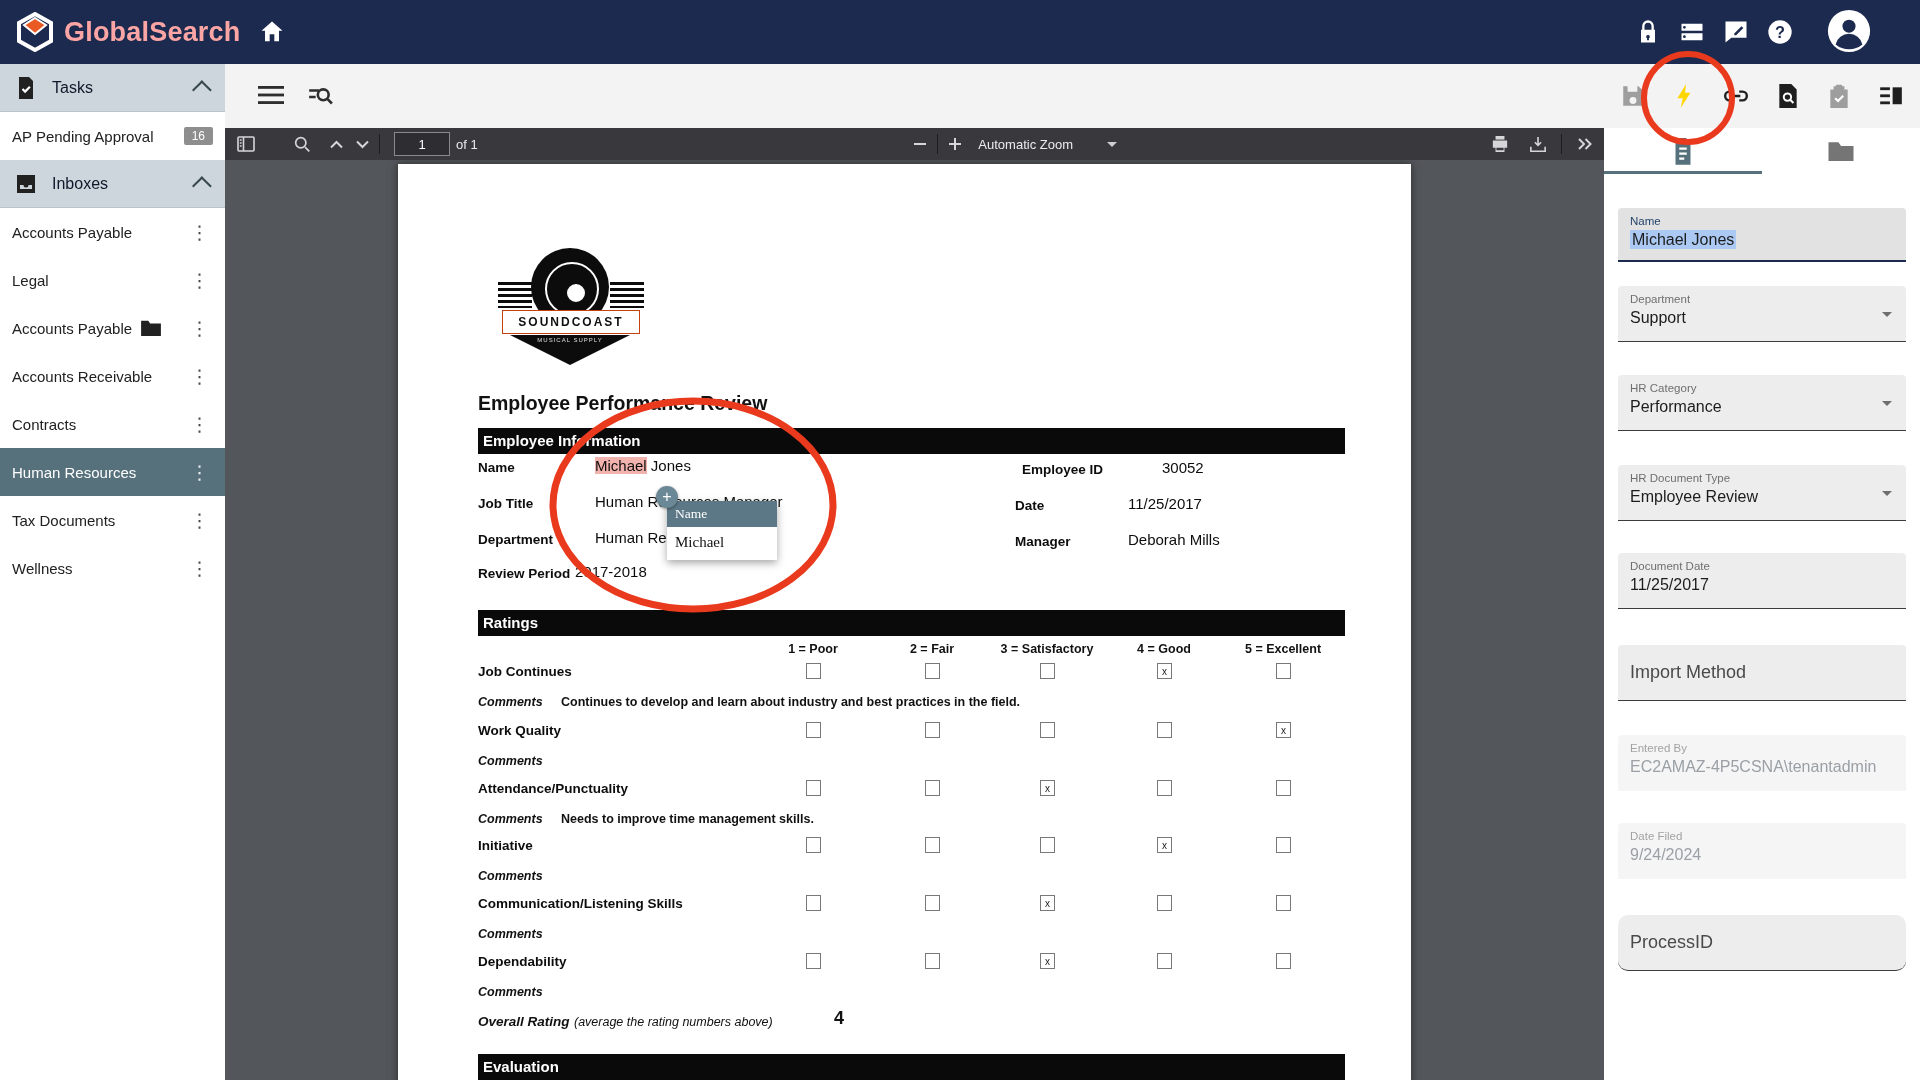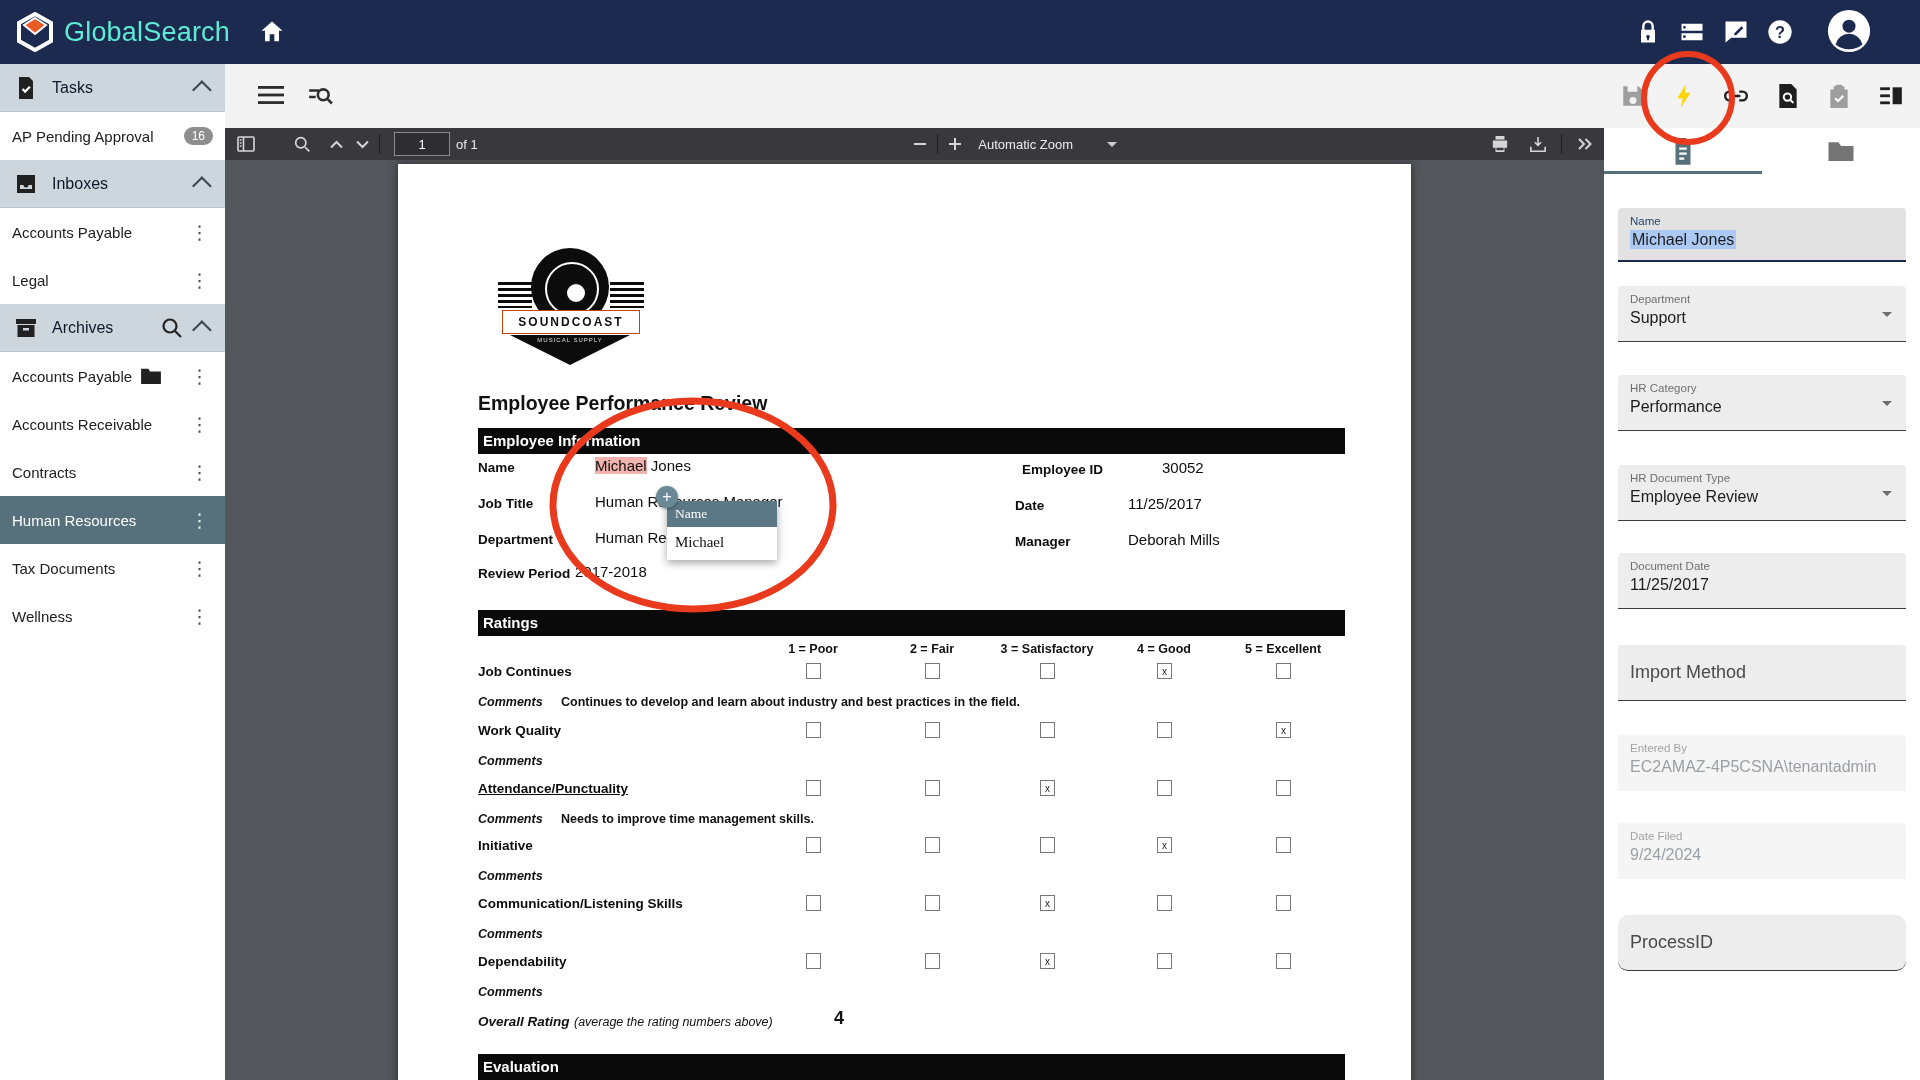--- a/index.html
+++ b/index.html
@@ -4,37 +4,37 @@
 <style>
   html,body{margin:0;padding:0;background:#222;}
   #frame{position:relative;width:1920px;height:1080px;overflow:hidden;background:#fff;
          font-family:"Liberation Sans",sans-serif;-webkit-font-smoothing:antialiased;}
   .abs{position:absolute;}
   svg{display:block;}
 
   
   #navbar{left:0;top:0;width:1920px;height:64px;background:#1b2a4e;}
   #brand{left:16px;top:12px;display:flex;align-items:center;gap:10px;}
-  #brand-text{color:#5eead4;font-size:27px;font-weight:normal;letter-spacing:.2px;}
+  #brand-text{color:#fca5a5;font-size:27px;font-weight:bold;letter-spacing:.2px;}
   .nav-ic{top:18px;width:28px;height:28px;color:#fff;cursor:pointer;}
 
   
   #sidebar{left:0;top:64px;width:225px;height:1016px;background:#fff;border-right:1px solid #e3e3e3;}
   .side-hdr{position:relative;height:47px;background:#cdd6dc;display:flex;align-items:center;
             padding:0 14px;gap:14px;border-bottom:1px solid #b9c4cb;cursor:pointer;}
   .side-hdr .lbl{font-size:16px;color:#0f172a;flex:0 0 auto;}
   .side-hdr .spacer{flex:1;}
   .chev-up{width:12px;height:12px;border-left:2px solid #37474f;border-top:2px solid #37474f;
            transform:rotate(45deg) translateY(3px);}
   .side-item{position:relative;height:48px;display:flex;align-items:center;padding:0 12px;gap:8px;
              font-size:15px;color:#212121;cursor:pointer;background:#fff;}
   .side-item.sel{background:#56707c;color:#fff;}
   .side-item .lbl{flex:0 0 auto;}
   .side-item .spacer{flex:1;}
-  .badge{background:#8e8e8e;color:#fff;font-size:12px;border-radius:9px;padding:2px 8px;}
+  .badge{background:#8e8e8e;color:#fff;font-size:12px;border-radius:2px;padding:2px 8px;}
   .kebab{font-size:19px;color:#4a4a4a;line-height:1;padding:0 4px;cursor:pointer;}
   .side-item.sel .kebab{color:#e8eef1;}
 
   
   #strip{left:225px;top:64px;width:1695px;height:64px;background:#f3f3f3;}
   #pdfbar{left:225px;top:128px;width:1379px;height:32px;background:#38383d;display:flex;
           align-items:center;color:#e8e8e8;}
   .pt-ic{width:26px;height:26px;display:flex;align-items:center;justify-content:center;
          color:#d6d6d8;cursor:pointer;flex:0 0 auto;}
   .pt-sep{width:1px;height:20px;background:#1d1d20;margin:0 4px;flex:0 0 auto;}
@@ -191,36 +191,20 @@
       <div class="side-item">
         <span class="lbl">Accounts Payable</span>
         <span class="spacer"></span>
         <span class="kebab">⋮</span>
       </div>
       <div class="side-item">
         <span class="lbl">Legal</span>
         <span class="spacer"></span>
         <span class="kebab">⋮</span>
       </div>
-      <div class="side-hdr">
-        <span>
-          <svg width="24" height="24" viewBox="0 0 24 24">
-            <path d="M2 3h20v5H2V3zm1.5 6h17V21h-17V9zm5.5 3v2.4h6V12H9z" fill="#212121" fill-rule="evenodd"></path>
-          </svg>
-        </span>
-        <span class="lbl">Archives</span>
-        <span class="spacer"></span>
-        <span>
-          <svg width="22" height="22" viewBox="0 0 22 22" stroke="#222" stroke-width="2.2" fill="none">
-            <circle cx="9" cy="9" r="6.5"></circle>
-            <path d="M14 14l6 6"></path>
-          </svg>
-        </span>
-        <span class="chev-up"></span>
-      </div>
       <div class="side-item">
         <span class="lbl">Accounts Payable</span>
         <span>
           <svg width="22" height="18" viewBox="0 0 24 20" fill="#212121">
             <path d="M1 2h8l2 3h12v14H1V2z"></path>
           </svg>
         </span>
         <span class="spacer"></span>
         <span class="kebab">⋮</span>
       </div>
@@ -383,21 +367,21 @@
           <div class="cbox" style="left: 878px; top: 499px;"></div>
           <div class="com-lab" style="left: 80px; top: 531px;">Comments</div>
           <div class="com-txt" style="left: 163px; top: 531px;">Continues to develop and learn about industry and best practices in the field.</div>
           <div class="doc-lab" style="left: 80px; top: 559px;">Work Quality</div>
           <div class="cbox" style="left: 408px; top: 558px;"></div>
           <div class="cbox" style="left: 527px; top: 558px;"></div>
           <div class="cbox" style="left: 642px; top: 558px;"></div>
           <div class="cbox" style="left: 759px; top: 558px;"></div>
           <div class="cbox" style="left: 878px; top: 558px;">x</div>
           <div class="com-lab" style="left: 80px; top: 590px;">Comments</div>
-          <div class="doc-lab" style="left: 80px; top: 617px; text-decoration: underline;">Attendance/Punctuality</div>
+          <div class="doc-lab" style="left: 80px; top: 617px;">Attendance/Punctuality</div>
           <div class="cbox" style="left: 408px; top: 616px;"></div>
           <div class="cbox" style="left: 527px; top: 616px;"></div>
           <div class="cbox" style="left: 642px; top: 616px;">x</div>
           <div class="cbox" style="left: 759px; top: 616px;"></div>
           <div class="cbox" style="left: 878px; top: 616px;"></div>
           <div class="com-lab" style="left: 80px; top: 648px;">Comments</div>
           <div class="com-txt" style="left: 163px; top: 648px;">Needs to improve time management skills.</div>
           <div class="doc-lab" style="left: 80px; top: 674px;">Initiative</div>
           <div class="cbox" style="left: 408px; top: 673px;"></div>
           <div class="cbox" style="left: 527px; top: 673px;"></div>

